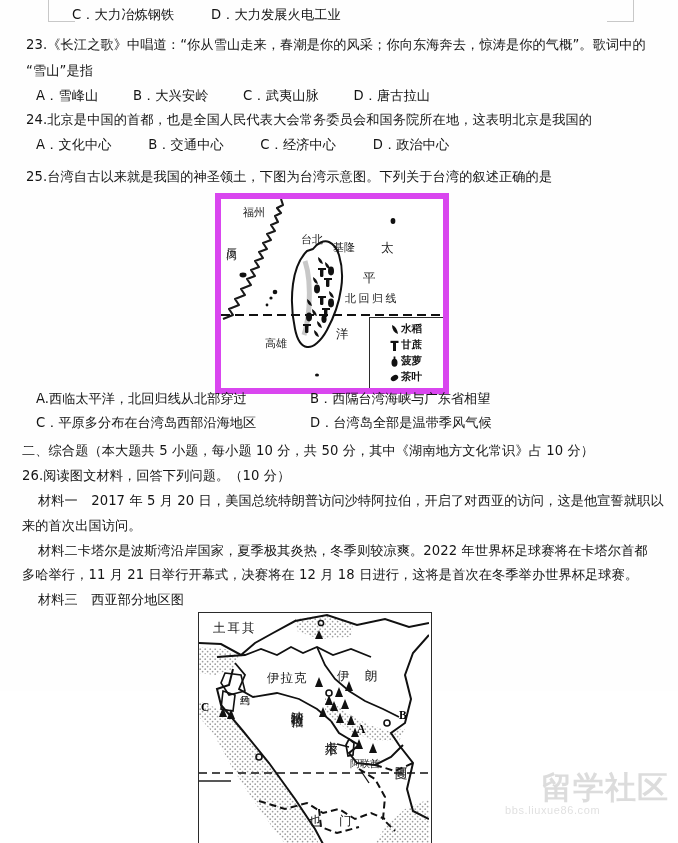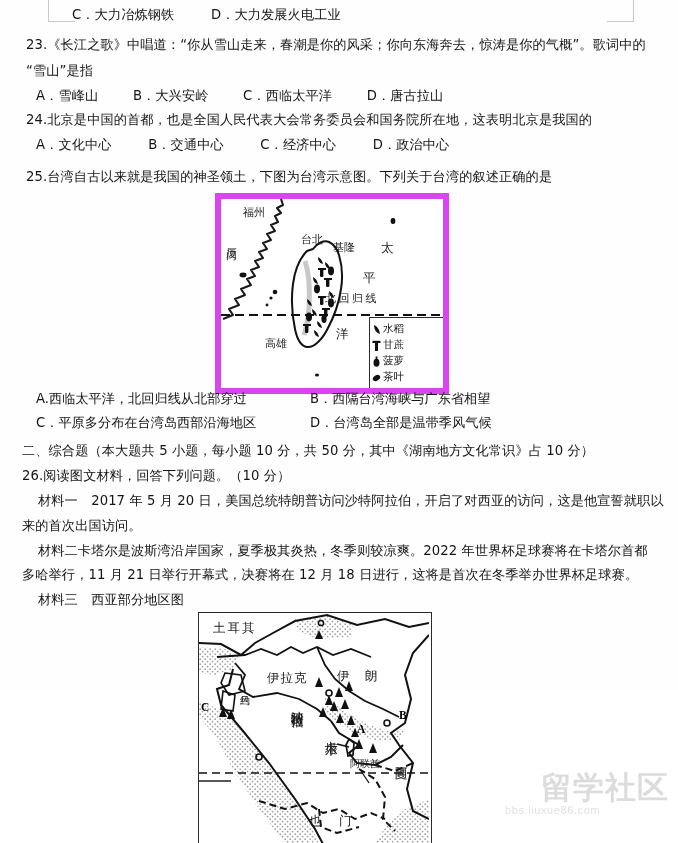--- a/index.html
+++ b/index.html
@@ -96,24 +96,25 @@
     bottom: 0px;
     width: 73px;
     height: 70px;
     border: 1px solid #2b2b2b;
     border-right: none;
     border-bottom: none;
     background: #fff;
   }
   .legend-row {
     position: absolute;
-    left: 2px;
+    left: 20px;
     font-size: 10.5px;
     white-space: nowrap;
     line-height: 1;
+    font-weight: bold;
   }
   .legend-gly {
     display: inline-block;
     width: 11px;
     text-align: center;
     vertical-align: middle;
     color: #000;
   }
   
   .watermark {
@@ -158,21 +159,21 @@
       <span>D．大力发展火电工业</span>
     </div>
 
     <div class="ln line" style="left:26px; top:36px;">23.《长江之歌》中唱道：“你从雪山走来，春潮是你的风采；你向东海奔去，惊涛是你的气概”。歌词中的</div>
     <div class="ln line" style="left:26px; top:62px;">“雪山”是指</div>
     <div class="ln line" style="left:36px; top:87px;">
       <span>A．雪峰山</span>
       <span style="display:inline-block;width:26px"></span>
       <span>B．大兴安岭</span>
       <span style="display:inline-block;width:26px"></span>
-      <span>C．西临太平洋</span>
+      <span>C．武夷山脉</span>
       <span style="display:inline-block;width:26px"></span>
       <span>D．唐古拉山</span>
     </div>
 
     <div class="ln line" style="left:26px; top:111px;">24.北京是中国的首都，也是全国人民代表大会常务委员会和国务院所在地，这表明北京是我国的</div>
     <div class="ln line" style="left:36px; top:136px;">
       <span>A．文化中心</span>
       <span style="display:inline-block;width:28px"></span>
       <span>B．交通中心</span>
       <span style="display:inline-block;width:28px"></span>
@@ -235,21 +236,21 @@
       </svg>
 
       <div class="maplbl" style="left:22px; top:8px;">福州</div>
       <div class="maplbl vert" style="left:4px; top:40px;">厦门</div>
       <div class="maplbl" style="left:80px; top:35px;">台北</div>
       <div class="maplbl" style="left:112px; top:43px;">基隆</div>
       <div class="maplbl" style="left:44px; top:139px;">高雄</div>
       <div class="maplbl big" style="left:160px; top:42px;">太</div>
       <div class="maplbl big" style="left:142px; top:72px;">平</div>
       <div class="maplbl big" style="left:115px; top:128px;">洋</div>
-      <div class="maplbl" style="left:104px; top:94px; letter-spacing:2.5px;">北回归线</div>
+      <div class="maplbl" style="left:124px; top:94px; letter-spacing:2.5px;">北回归线</div>
 
       <div class="legend-box">
         <div class="legend-row" style="top:5px;">
           <span class="legend-gly">
             <svg width="9" height="11" viewBox="0 0 9 11">
                 <path d="M2,1 q5,2 6,9 q-6,-2 -6,-9z" fill="#111"></path>
               </svg>
           </span><span>水稻</span>
         </div>
         <div class="legend-row" style="top:21px;">

